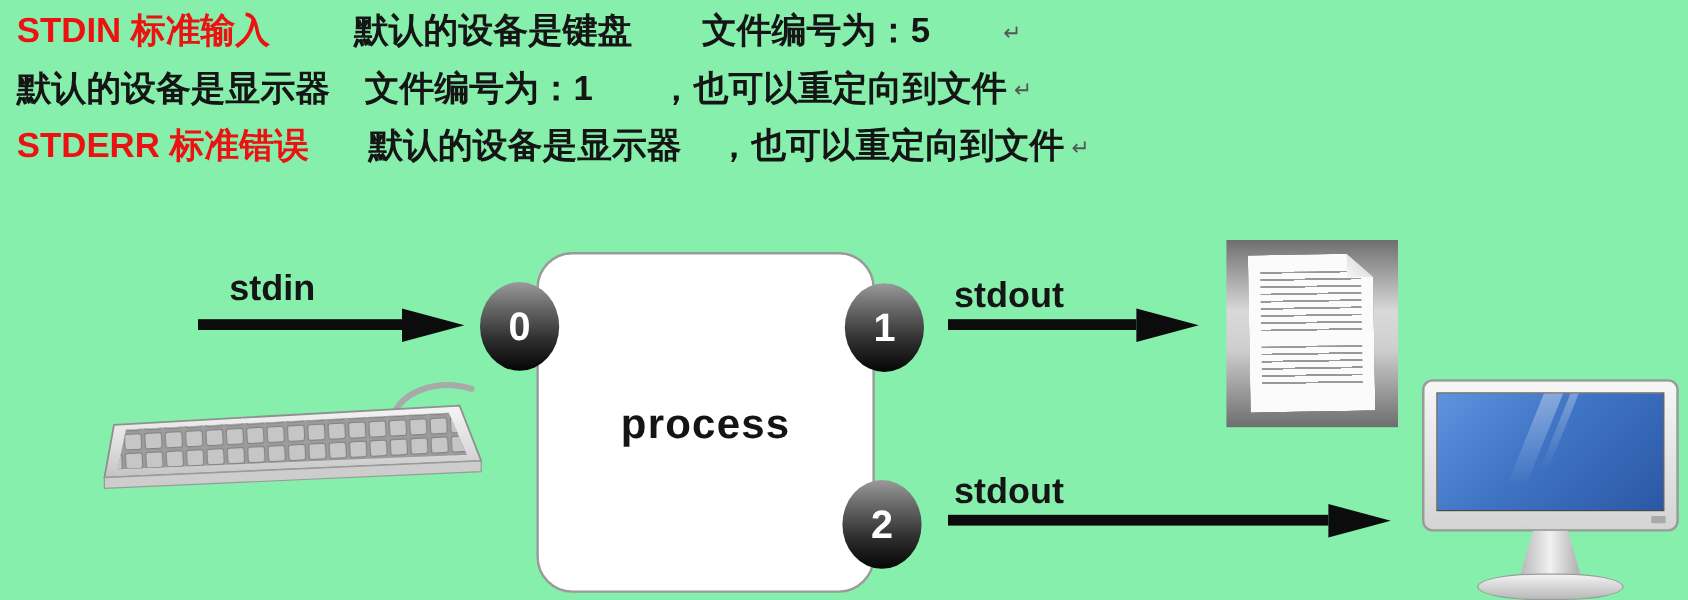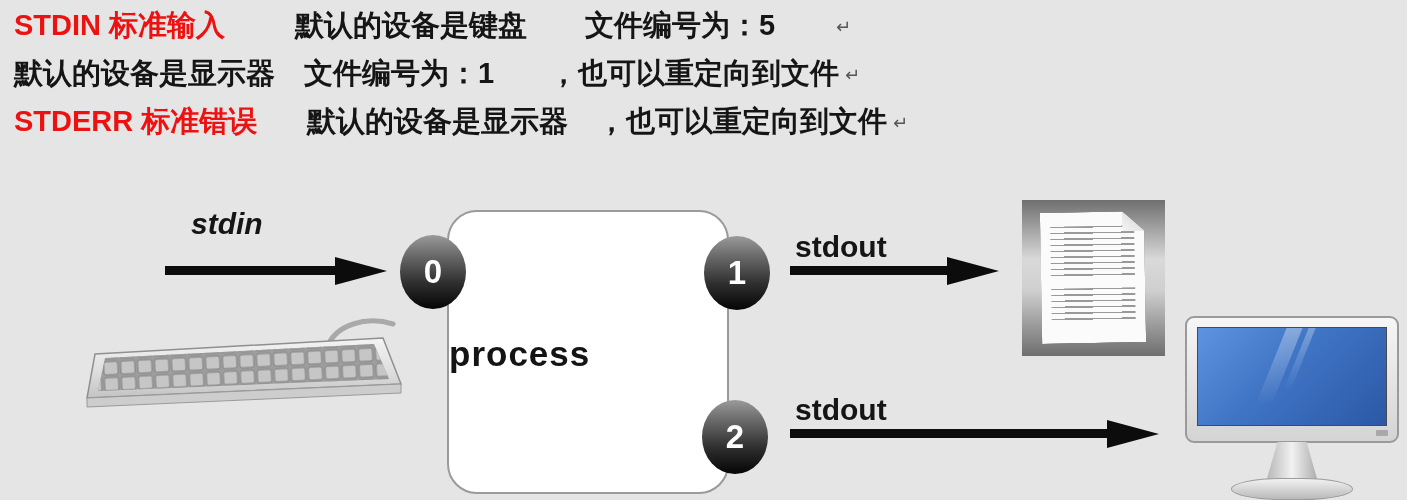--- a/index.html
+++ b/index.html
@@ -1,17 +1,17 @@
 <!DOCTYPE html>
 <html><head>
 <meta charset="utf-8">
 <style>
   html,body{margin:0;padding:0;background:#fff;}
   .canvas{
-    position:relative;width:1407px;height:500px;background:#e5e5e5;
+    position:relative;width:1407px;height:500px;background:#86efac;
     font-family:"Liberation Sans","DejaVu Sans",sans-serif;overflow:hidden;
   }
   
   .def-row{
     position:absolute;left:14px;display:flex;align-items:baseline;
     font-weight:bold;font-size:29px;white-space:nowrap;color:#151515;
   }
   .def-row .term{width:281px;color:#ed1212;box-sizing:border-box;}
   .def-row .device{width:290px;box-sizing:border-box;}
   .def-row .fd{width:245px;box-sizing:border-box;}
@@ -23,37 +23,37 @@
   .row-2 .device{padding-left:12px;}
   .row-2 .fd{padding-left:10px;}
   .row-2 .extra{padding-left:12px;}
 
   
   .process-box{
     position:absolute;left:447px;top:210px;width:278px;height:280px;
     background:#fff;border:2px solid #9a9a9a;border-radius:30px;
   }
   .process-label{
-    position:absolute;left:0;right:0;top:122px;
+    position:absolute;left:0;right:0;top:122px;text-align:center;
     font-size:35px;font-weight:bold;color:#141414;letter-spacing:1px;
   }
   
   .fd-circle{
     position:absolute;width:66px;height:74px;border-radius:50%;
     background:linear-gradient(180deg,#9a9a9a 0%,#6e6e6e 25%,#2e2e2e 65%,#050505 100%);
     color:#fff;font-weight:bold;font-size:33px;
     display:flex;align-items:center;justify-content:center;z-index:5;
   }
   .fd-0{left:400px;top:235px;}
   .fd-1{left:704px;top:236px;}
   .fd-2{left:702px;top:400px;}
 
   
   .stream-label{position:absolute;font-size:30px;font-weight:bold;color:#151515;}
-  .lbl-stdin{left:191px;top:207px;font-style:italic;}
+  .lbl-stdin{left:191px;top:224px;}
   .lbl-stdout{left:795px;top:230px;text-align:right;}
   .lbl-stderr{left:795px;top:393px;}
   .arrow{position:absolute;height:9px;background:#0c0c0c;}
   .arrow::after{
     content:"";position:absolute;right:-52px;top:50%;transform:translateY(-50%);
     width:0;height:0;border-left:52px solid #0c0c0c;
     border-top:14px solid transparent;border-bottom:14px solid transparent;
   }
   .arrow-stdin{left:165px;top:266px;width:170px;}
   .arrow-stdout{left:790px;top:266px;width:157px;}

